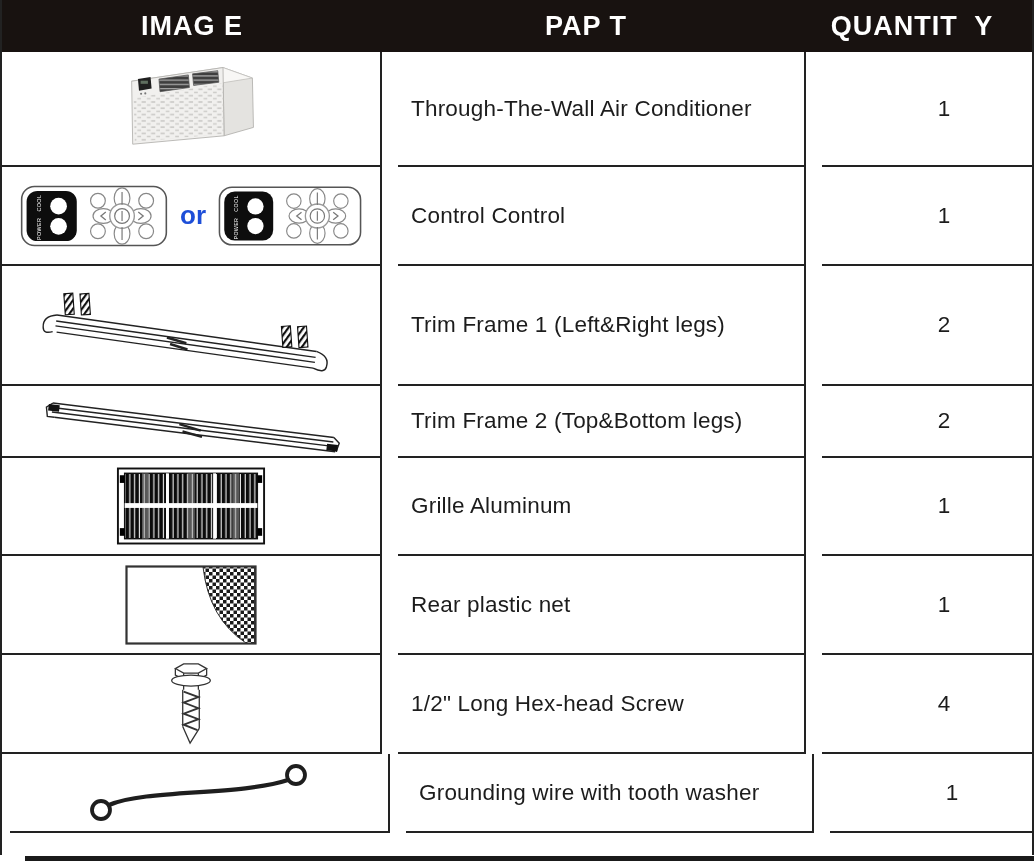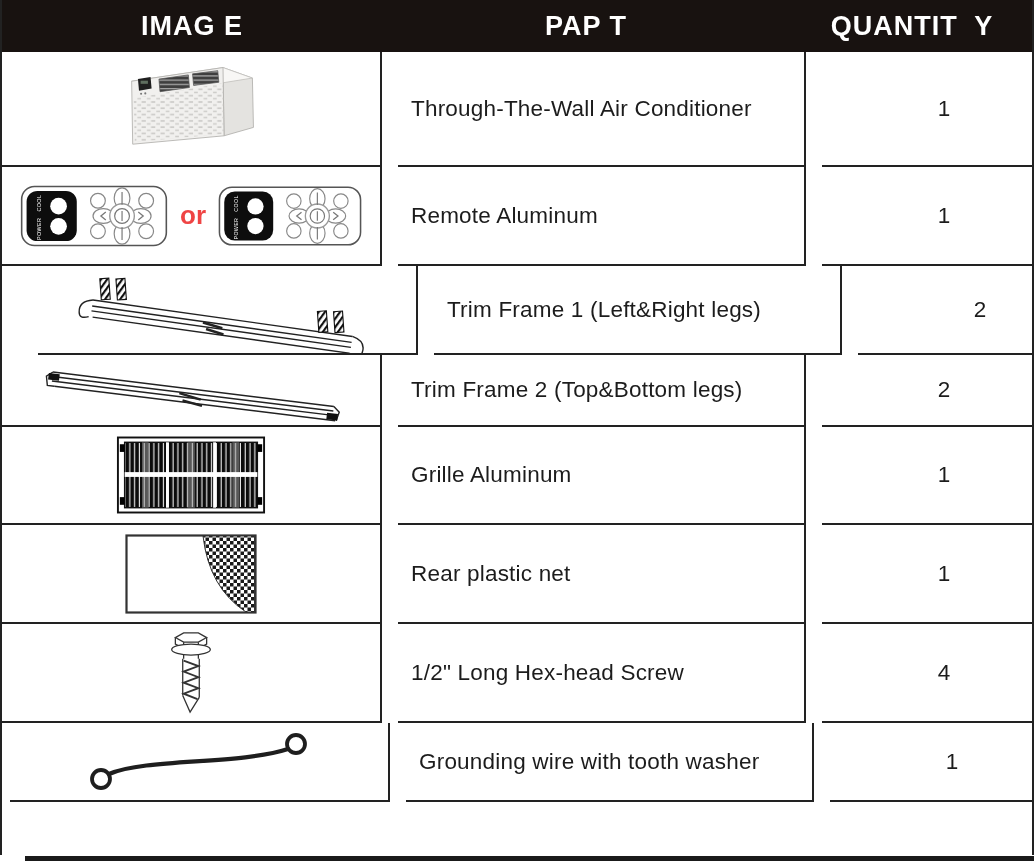--- a/index.html
+++ b/index.html
@@ -11,21 +11,21 @@
     background:#181210;align-items:center;}
   .thead .hcell{color:#ffffff;font-weight:bold;font-size:27px;letter-spacing:1px;
     text-align:center;white-space:pre;}
   .trow{display:grid;grid-template-columns:380px 408px 244px;box-sizing:border-box;gap:16px;}
   .cell{border-right:2px solid #222;border-bottom:2px solid #222;box-sizing:border-box;
     display:flex;align-items:center;justify-content:center;overflow:hidden;}
   .cell.part{justify-content:flex-start;padding-left:13px;font-size:22.5px;
     letter-spacing:0.2px;}
   .cell.qty{font-size:22.5px;}
   .cell.last{border-right:none;}
-  .or-sep{font-size:26px;font-weight:600;color:#ef4444;margin:0 12px;}
+  .or-sep{font-size:26px;font-weight:600;color:#1d4ed8;margin:0 12px;}
   .bottom-bar{position:absolute;left:25px;right:0;bottom:0;height:5px;background:#1a1a1a;}
   svg{display:block;}
 </style>
 </head>
 <body>
 
 <div class="page">
   <div class="parts-table">
 
     <div class="thead">
@@ -106,25 +106,25 @@
           <ellipse cx="122.5" cy="31.5" rx="10.5" ry="7.5" fill="#fff" stroke="#888" stroke-width="1.2"></ellipse>
           <circle cx="103.5" cy="31.5" r="12.5" fill="#fff" stroke="#9a9a9a" stroke-width="1.4"></circle>
           <circle cx="103.5" cy="31.5" r="7.5" fill="#fff" stroke="#777" stroke-width="1.2"></circle>
           <path d="M87,27.5 l-5,4 l5,4" fill="none" stroke="#777" stroke-width="1.3"></path>
           <path d="M120,27.5 l5,4 l-5,4" fill="none" stroke="#777" stroke-width="1.3"></path>
           <line x1="103.5" y1="7" x2="103.5" y2="20" stroke="#777" stroke-width="1.2"></line>
           <line x1="103.5" y1="43" x2="103.5" y2="56" stroke="#777" stroke-width="1.2"></line>
           <line x1="103.5" y1="26.5" x2="103.5" y2="36.5" stroke="#777" stroke-width="1.2"></line>
         </svg>
       </div>
-      <div class="cell part">Remote Aluminum</div>
-      <div class="cell qty last">1</div>
-    </div>
-
-    <div class="trow" style="height:89px;padding-left:36px;">
+      <div class="cell part">Control Control</div>
+      <div class="cell qty last">1</div>
+    </div>
+
+    <div class="trow" style="height:120px;">
       <div class="cell">
         <svg width="320" height="100" viewBox="0 0 320 100">
           <defs>
             <pattern id="hatch" width="5" height="5" patternUnits="userSpaceOnUse" patternTransform="rotate(40)">
               <rect width="5" height="5" fill="#fff"></rect>
               <line x1="1" y1="0" x2="1" y2="5" stroke="#111" stroke-width="2.4"></line>
             </pattern>
           </defs>
           <g transform="translate(26,40) rotate(8)" stroke="#222" fill="none" stroke-width="1.4">
             <path d="M0,0 L262,0 M0,6 L262,6 M0,11 L262,11 M2,17 L261,17"></path>

